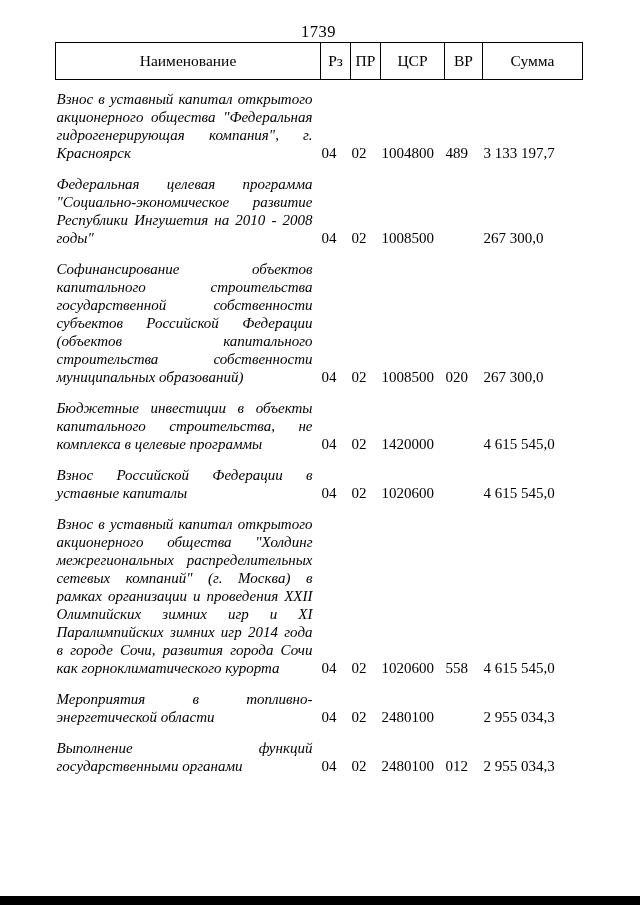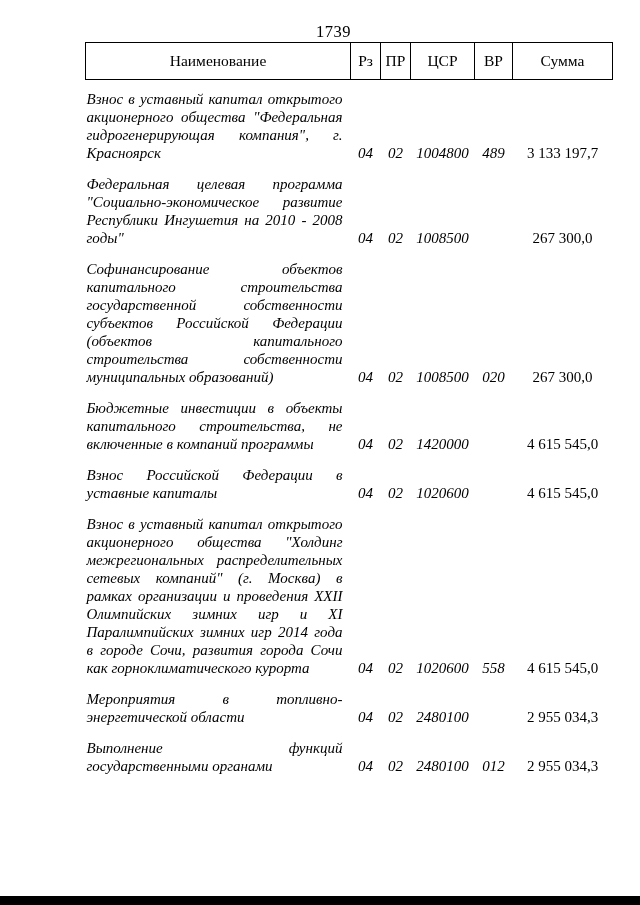--- a/index.html
+++ b/index.html
@@ -8,21 +8,20 @@
     width: 640px;
     height: 905px;
     background: #ffffff;
     color: #000000;
     font-family: "Liberation Serif", "DejaVu Serif", serif;
     position: relative;
     overflow: hidden;
   }
   .page {
     padding: 22px 58px 0 55px;
-    margin-left: 30px;
   }
   .page-number {
     text-align: center;
     font-size: 16.5px;
     letter-spacing: 0.5px;
   }
   .units-note {
     text-align: right;
     font-size: 15px;
     margin-top: 9px;
@@ -51,26 +50,24 @@
   table.budget tbody tr:first-child td {
     padding-top: 10px;
   }
   td.c-name {
     text-align: justify;
     text-justify: inter-word;
     padding-right: 8px;
     font-style: italic;
   }
   td.c-rz, td.c-pr, td.c-csr, td.c-vr {
-    text-align: center;
     white-space: nowrap;
-    font-style: italic;
   }
   td.c-sum {
-    text-align: center;
+    text-align: left;
     white-space: nowrap;
     padding-right: 1px;
   }
   .scan-bar {
     position: absolute;
     left: 0;
     bottom: 0;
     width: 640px;
     height: 9px;
     background: #000;
@@ -122,21 +119,21 @@
       </tr>
       <tr>
         <td class="c-name">Софинансирование объектов капитального строительства государственной собственности субъектов Российской Федерации (объектов капитального строительства собственности муниципальных образований)</td>
         <td class="c-rz">04</td>
         <td class="c-pr">02</td>
         <td class="c-csr">1008500</td>
         <td class="c-vr">020</td>
         <td class="c-sum">267 300,0</td>
       </tr>
       <tr>
-        <td class="c-name">Бюджетные инвестиции в объекты капитального строительства, не включенные в компаний программы</td>
+        <td class="c-name">Бюджетные инвестиции в объекты капитального строительства, не комплекса в целевые программы</td>
         <td class="c-rz">04</td>
         <td class="c-pr">02</td>
         <td class="c-csr">1420000</td>
         <td class="c-vr"></td>
         <td class="c-sum">4 615 545,0</td>
       </tr>
       <tr>
         <td class="c-name">Взнос Российской Федерации в уставные капиталы</td>
         <td class="c-rz">04</td>
         <td class="c-pr">02</td>

